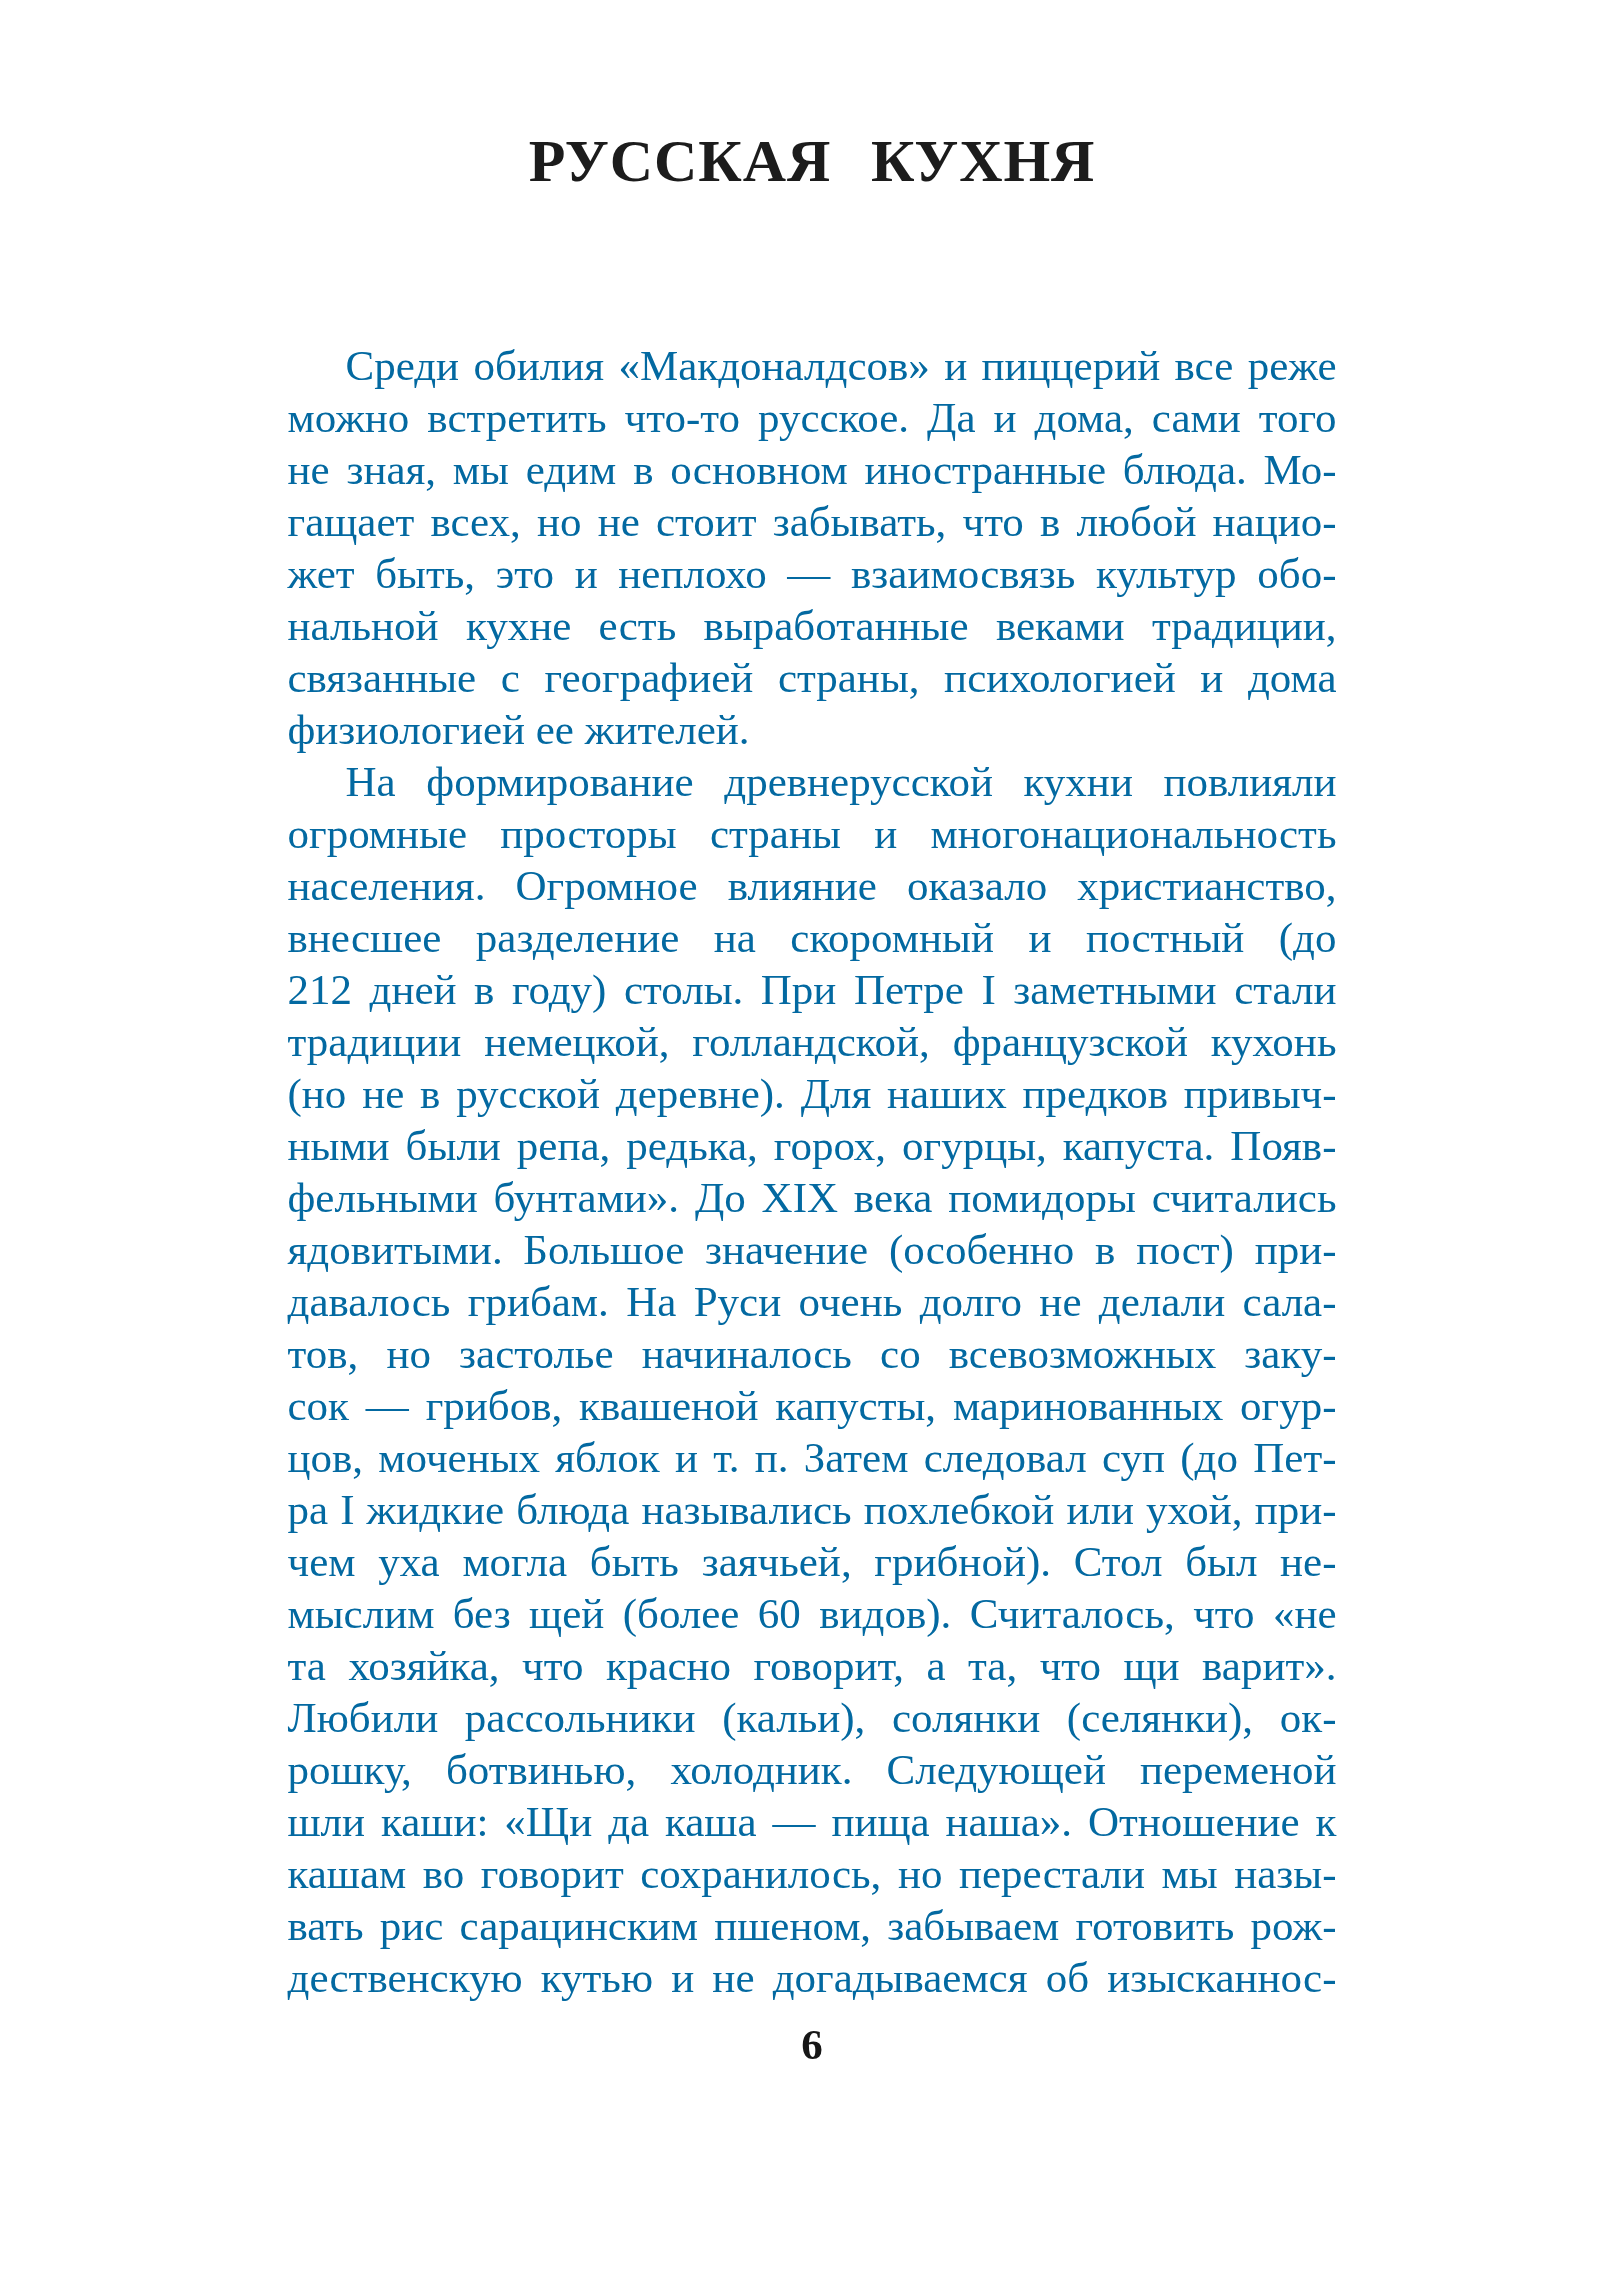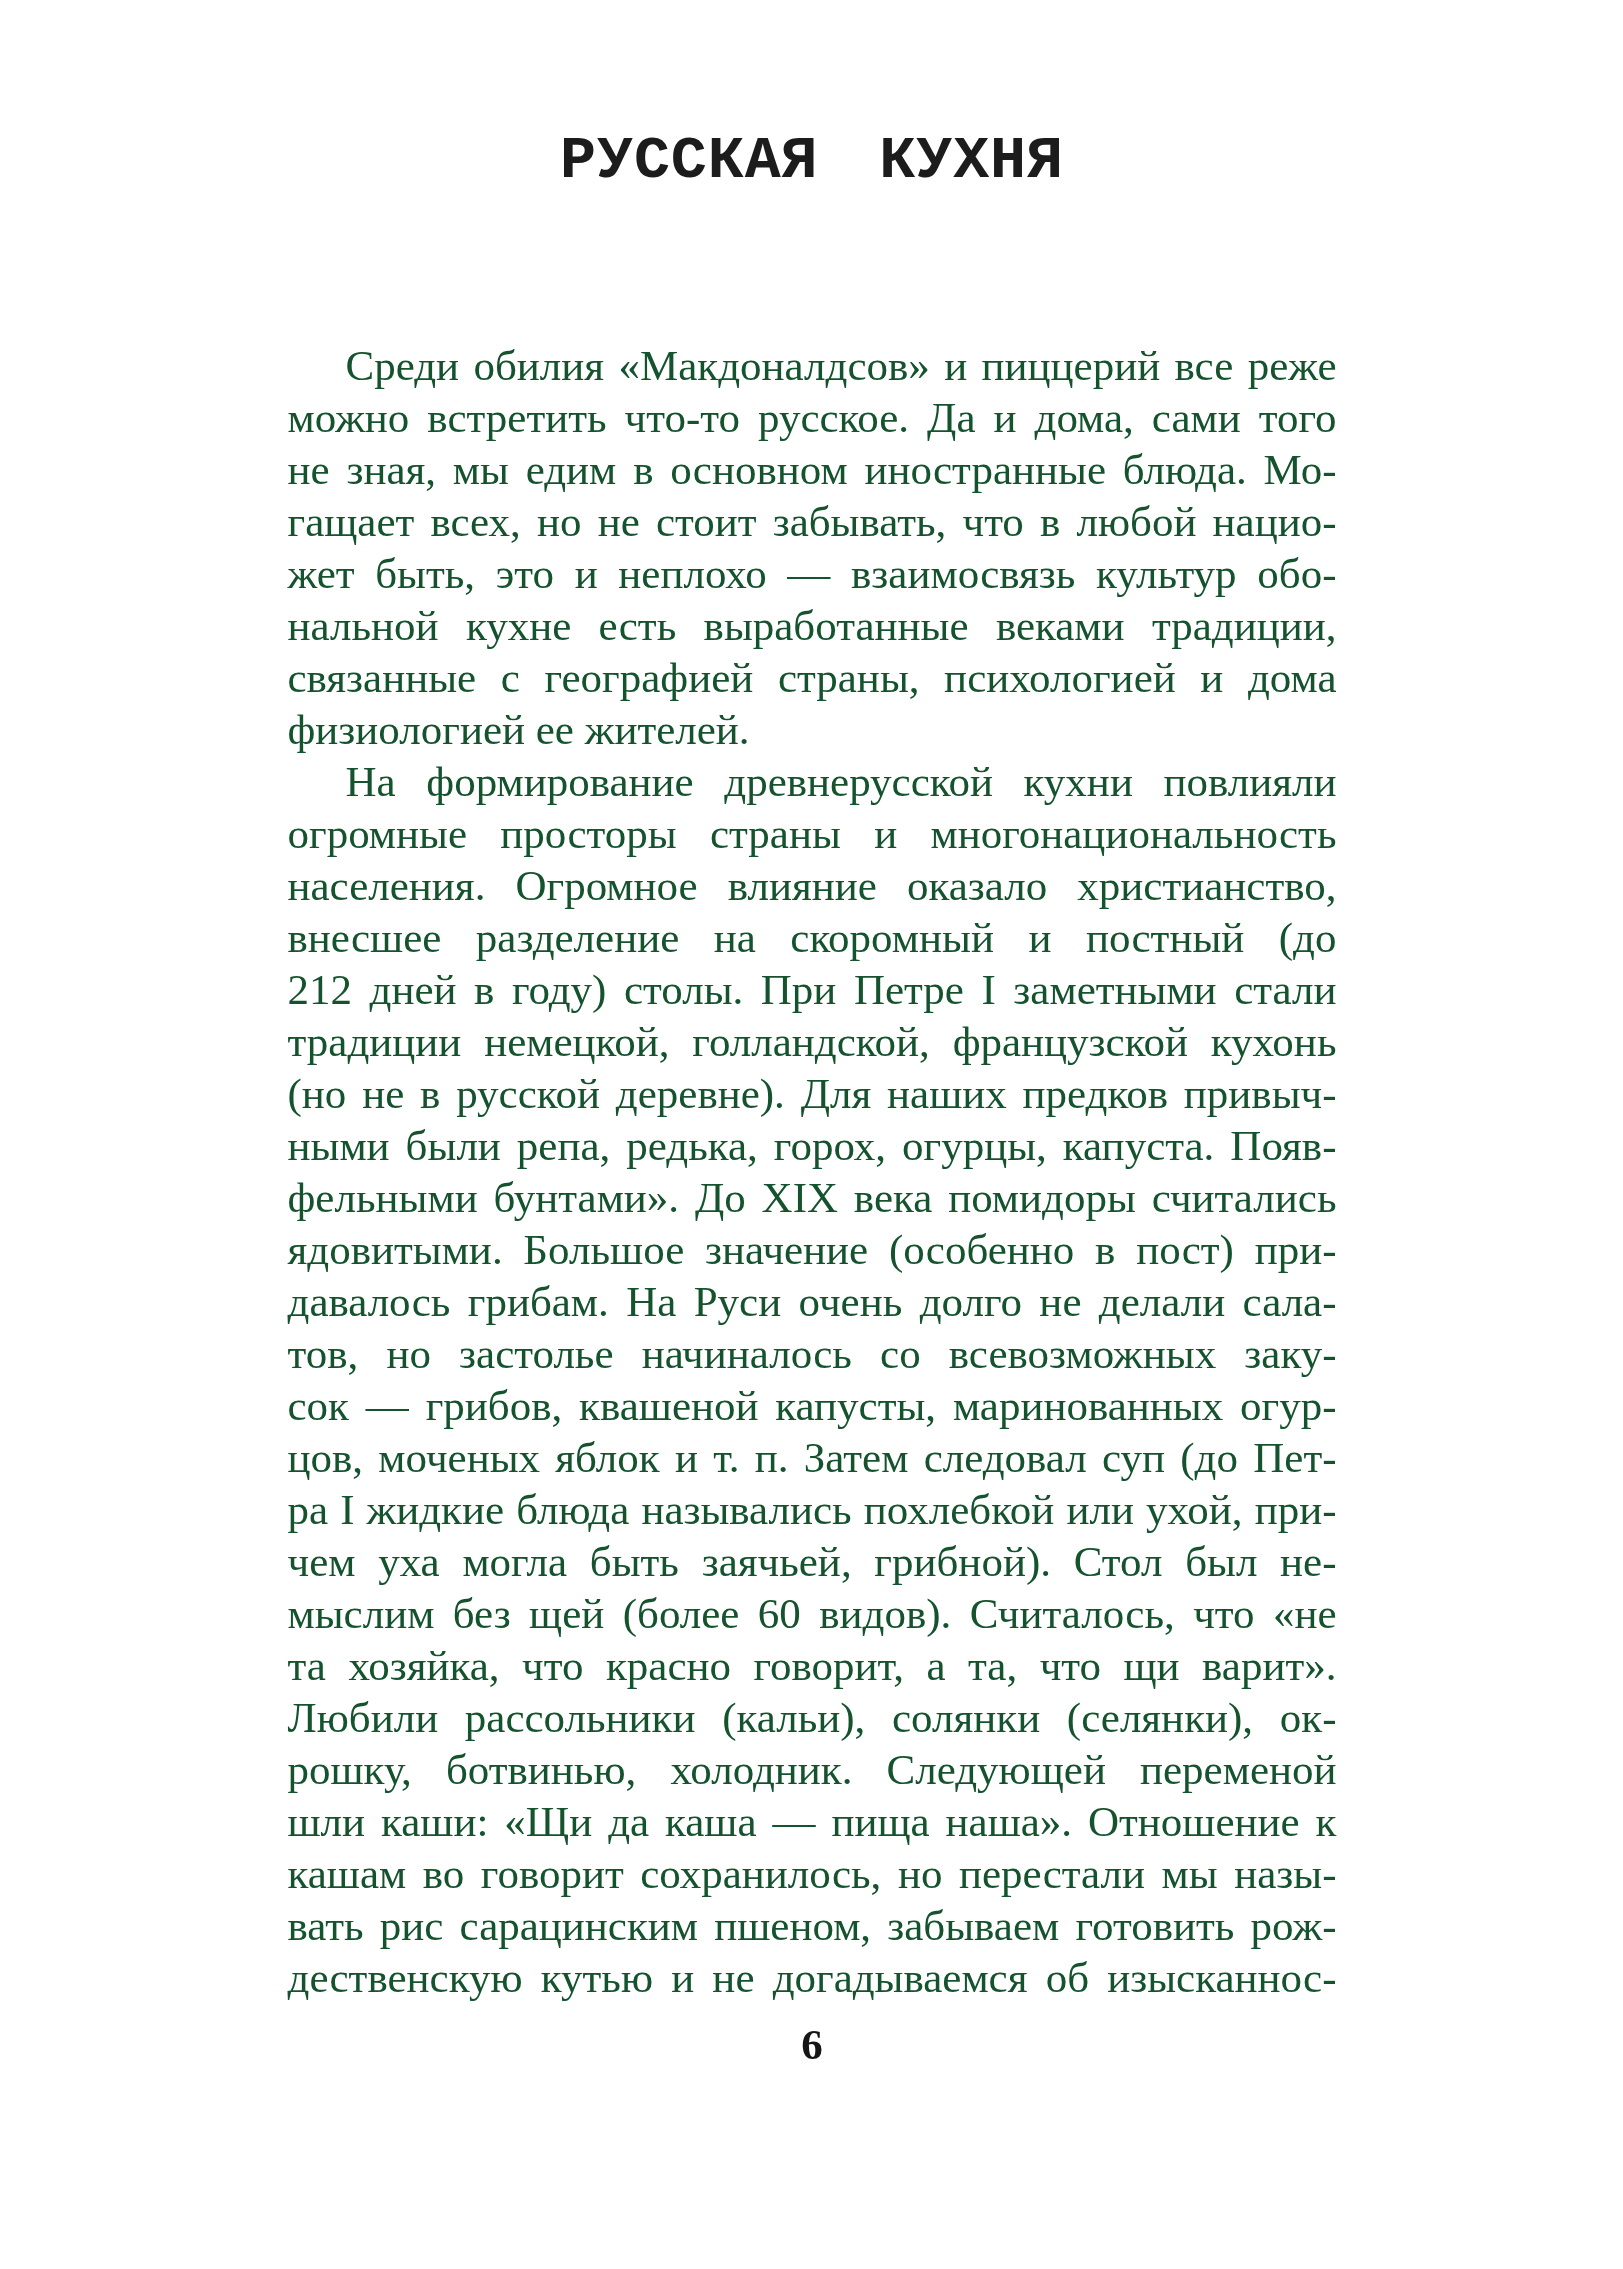--- a/index.html
+++ b/index.html
@@ -10,36 +10,36 @@
   .page {
     position: relative;
     width: 1624px;
     height: 2269px;
     background: #ffffff;
     color: #161616;
     overflow: hidden;
   }
   .title {
     margin: 131px 0 0 0;
-    font-family: Liberation Mono, monospace;
+    font-family: Liberation Serif, serif;
     font-weight: bold;
     font-size: 60px;
     line-height: 1;
     text-align: center;
     letter-spacing: 0.9px;
     word-spacing: 24px;
     color: #1c1c1c;
   }
   .body-text {
     width: 1049px;
     margin: 149px auto 0 auto;
     font-family: "Liberation Serif", serif;
     font-size: 43px;
     line-height: 52px;
-    color: #14532d;
+    color: #0369a1;
   }
   .paragraph {
     margin: 0;
     padding: 0;
   }
   .line {
     text-align: justify;
     text-align-last: justify;
     white-space: normal;
   }

